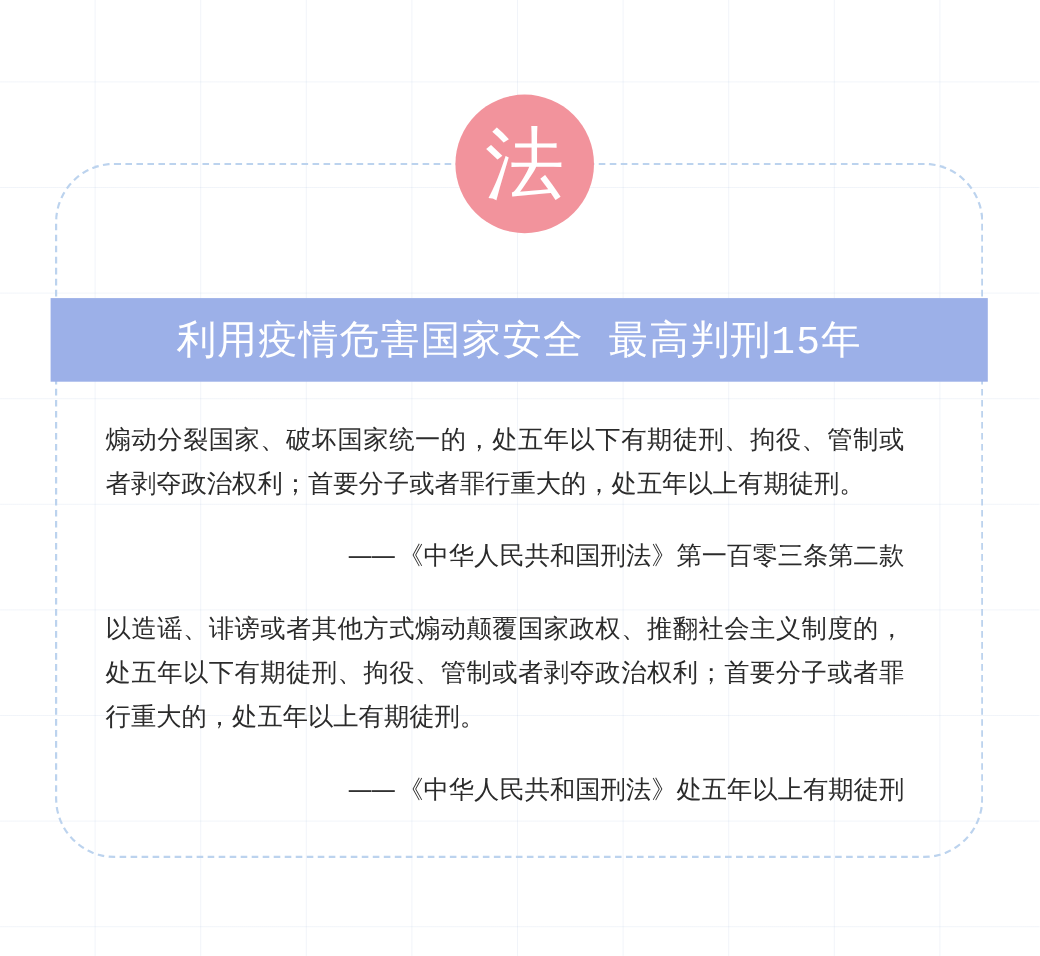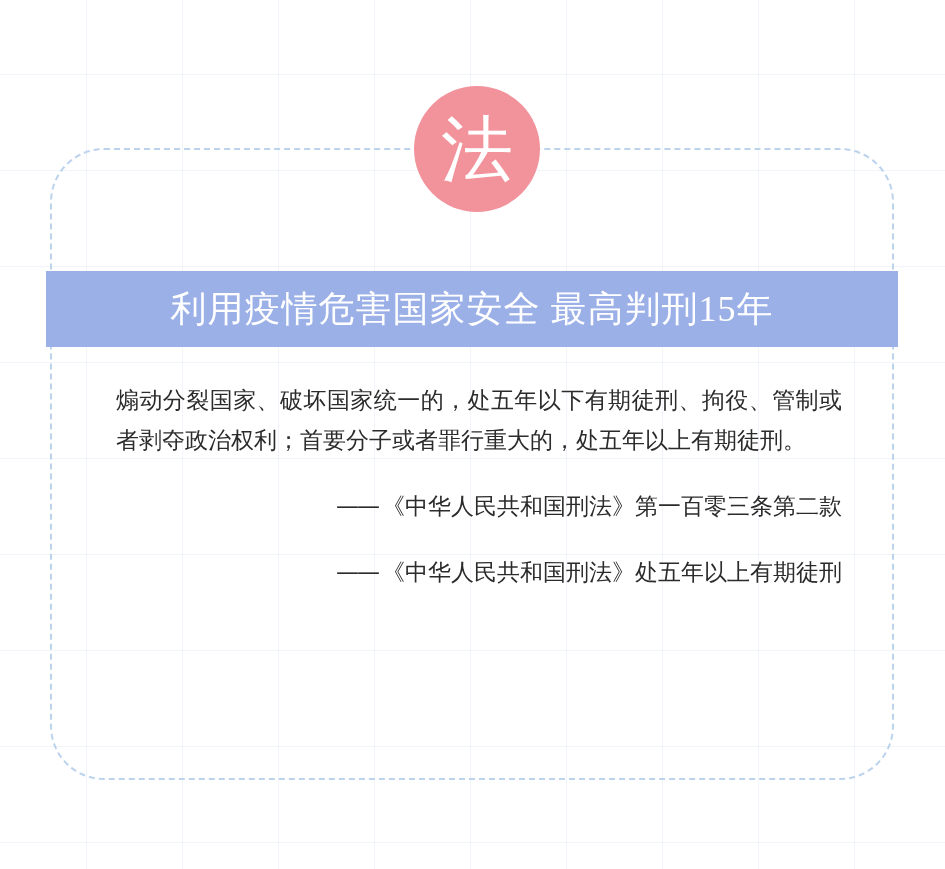--- a/index.html
+++ b/index.html
@@ -73,28 +73,28 @@
     background: #9cb0e8;
     display: flex;
     align-items: center;
     justify-content: center;
     z-index: 2;
   }
   .title-text {
     color: #ffffff;
     font-size: 36px;
     letter-spacing: 1px;
-    font-family: Liberation Serif, serif;
+    font-family: Liberation Mono, monospace;
     white-space: nowrap;
   }
 
   
   .content {
     position: absolute;
-    left: 116px;
+    left: 96px;
     top: 380px;
     width: 726px;
     z-index: 2;
   }
   .para {
     color: #2b2b2b;
     font-size: 23px;
     line-height: 40px;
     text-align: justify;
     font-family: "DejaVu Sans", sans-serif;
@@ -128,18 +128,19 @@
   <div class="title-banner">
     <span class="title-text">利用疫情危害国家安全 最高判刑15年</span>
   </div>
 
   <div class="content">
 
     <p class="para">煽动分裂国家、破坏国家统一的，处五年以下有期徒刑、拘役、管制或者剥夺政治权利；首要分子或者罪行重大的，处五年以上有期徒刑。</p>
 
     <p class="source"><span class="dash">——</span><span>《中华人民共和国刑法》第一百零三条第二款</span></p>
 
+    <p class="para">以造谣、诽谤或者其他方式煽动颠覆国家政权、推翻社会主义制度的，处五年以下有期徒刑、拘役、管制或者剥夺政治权利；首要分子或者罪行重大的，处五年以上有期徒刑。</p>
 
     <p class="source"><span class="dash">——</span><span>《中华人民共和国刑法》处五年以上有期徒刑</span></p>
 
   </div>
 
 </div>
 
 </body></html>

